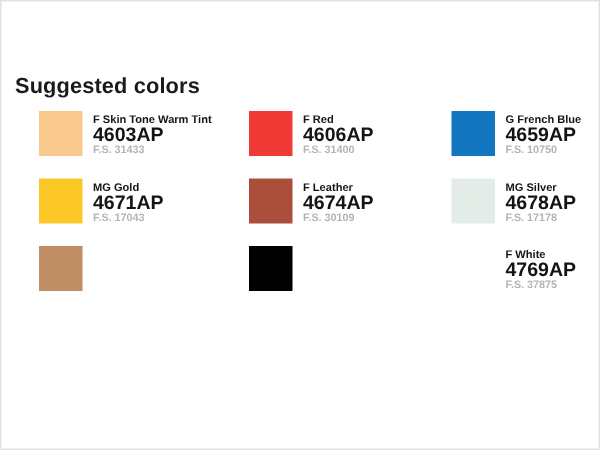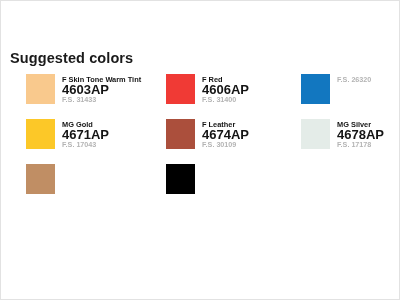--- a/index.html
+++ b/index.html
@@ -110,21 +110,23 @@
       <div class="entry-text">
         <div class="entry-name">F Red</div>
         <div class="entry-code">4606AP</div>
         <div class="entry-fs">F.S. 31400</div>
       </div>
     </div>
 
     <div class="color-entry">
       <div class="swatch" style="background:#1277c0"></div>
       <div class="entry-text">
-        <div class="entry-fs">F.S. 26320</div>
+        <div class="entry-name">G French Blue</div>
+        <div class="entry-code">4659AP</div>
+        <div class="entry-fs">F.S. 10750</div>
       </div>
     </div>
 
     <div class="color-entry">
       <div class="swatch" style="background:#fcc828"></div>
       <div class="entry-text">
         <div class="entry-name">MG Gold</div>
         <div class="entry-code">4671AP</div>
         <div class="entry-fs">F.S. 17043</div>
       </div>
@@ -151,16 +153,21 @@
     <div class="color-entry">
       <div class="swatch" style="background:#c08e64"></div>
     </div>
 
     <div class="color-entry">
       <div class="swatch" style="background:#000000"></div>
     </div>
 
     <div class="color-entry">
       <div class="swatch" style="background:#ffffff"></div>
+      <div class="entry-text">
+        <div class="entry-name">F White</div>
+        <div class="entry-code">4769AP</div>
+        <div class="entry-fs">F.S. 37875</div>
+      </div>
     </div>
 
   </div>
 </div>
 
 </body></html>

